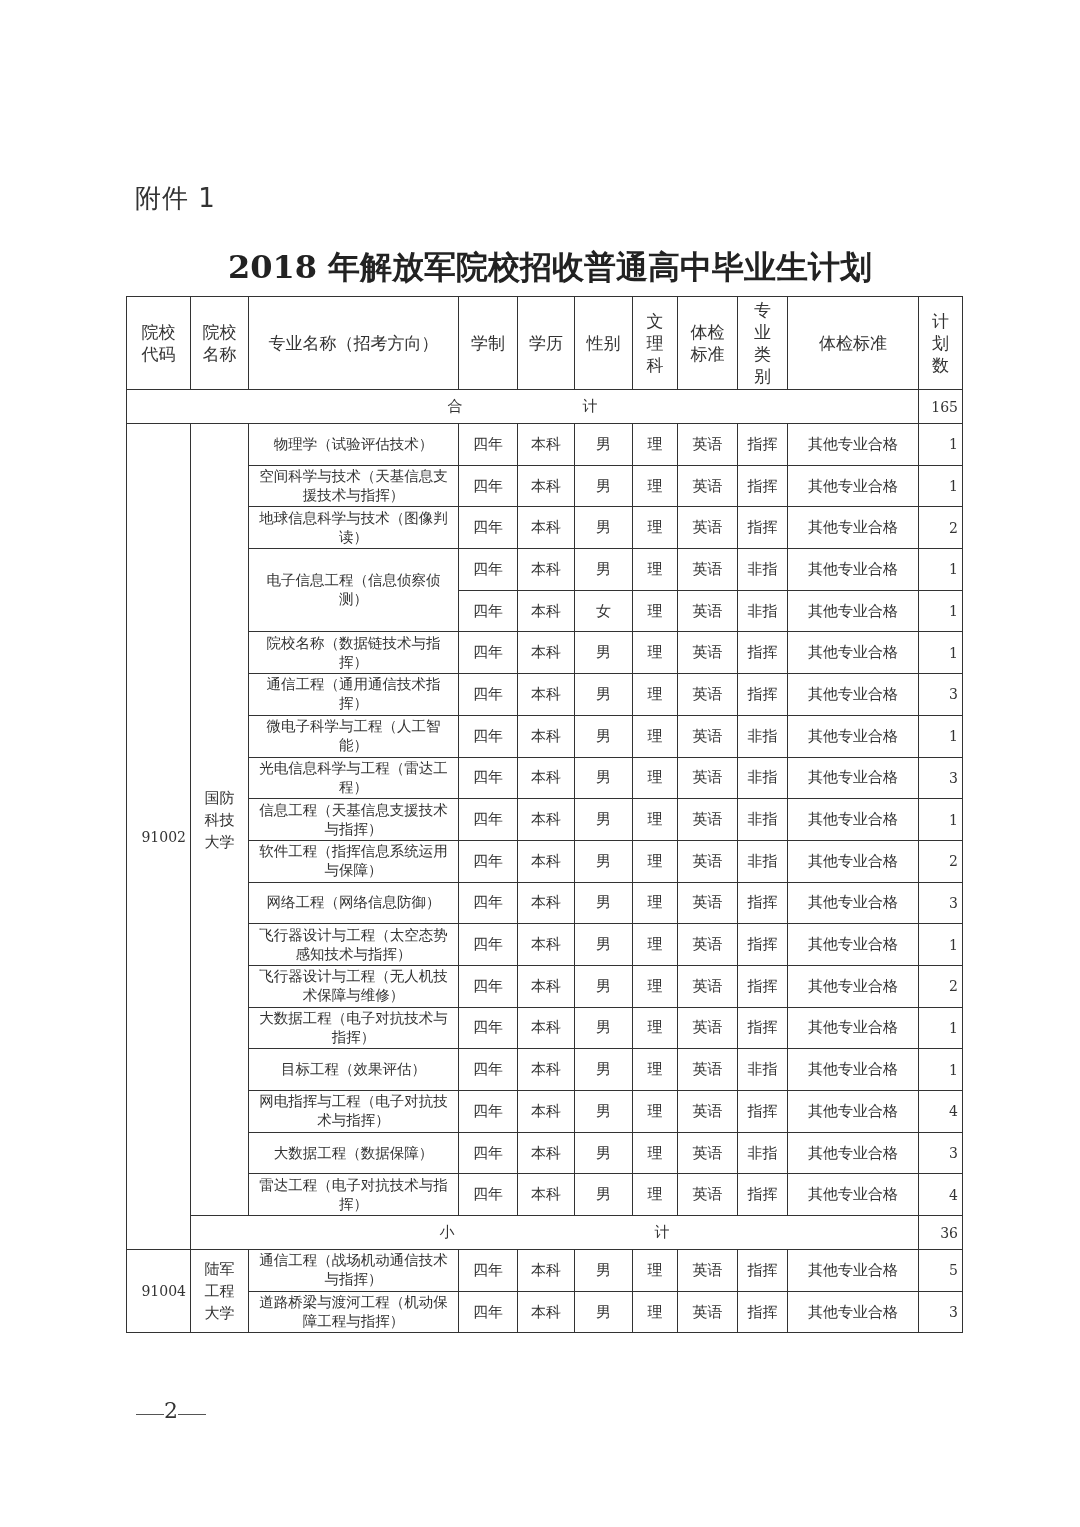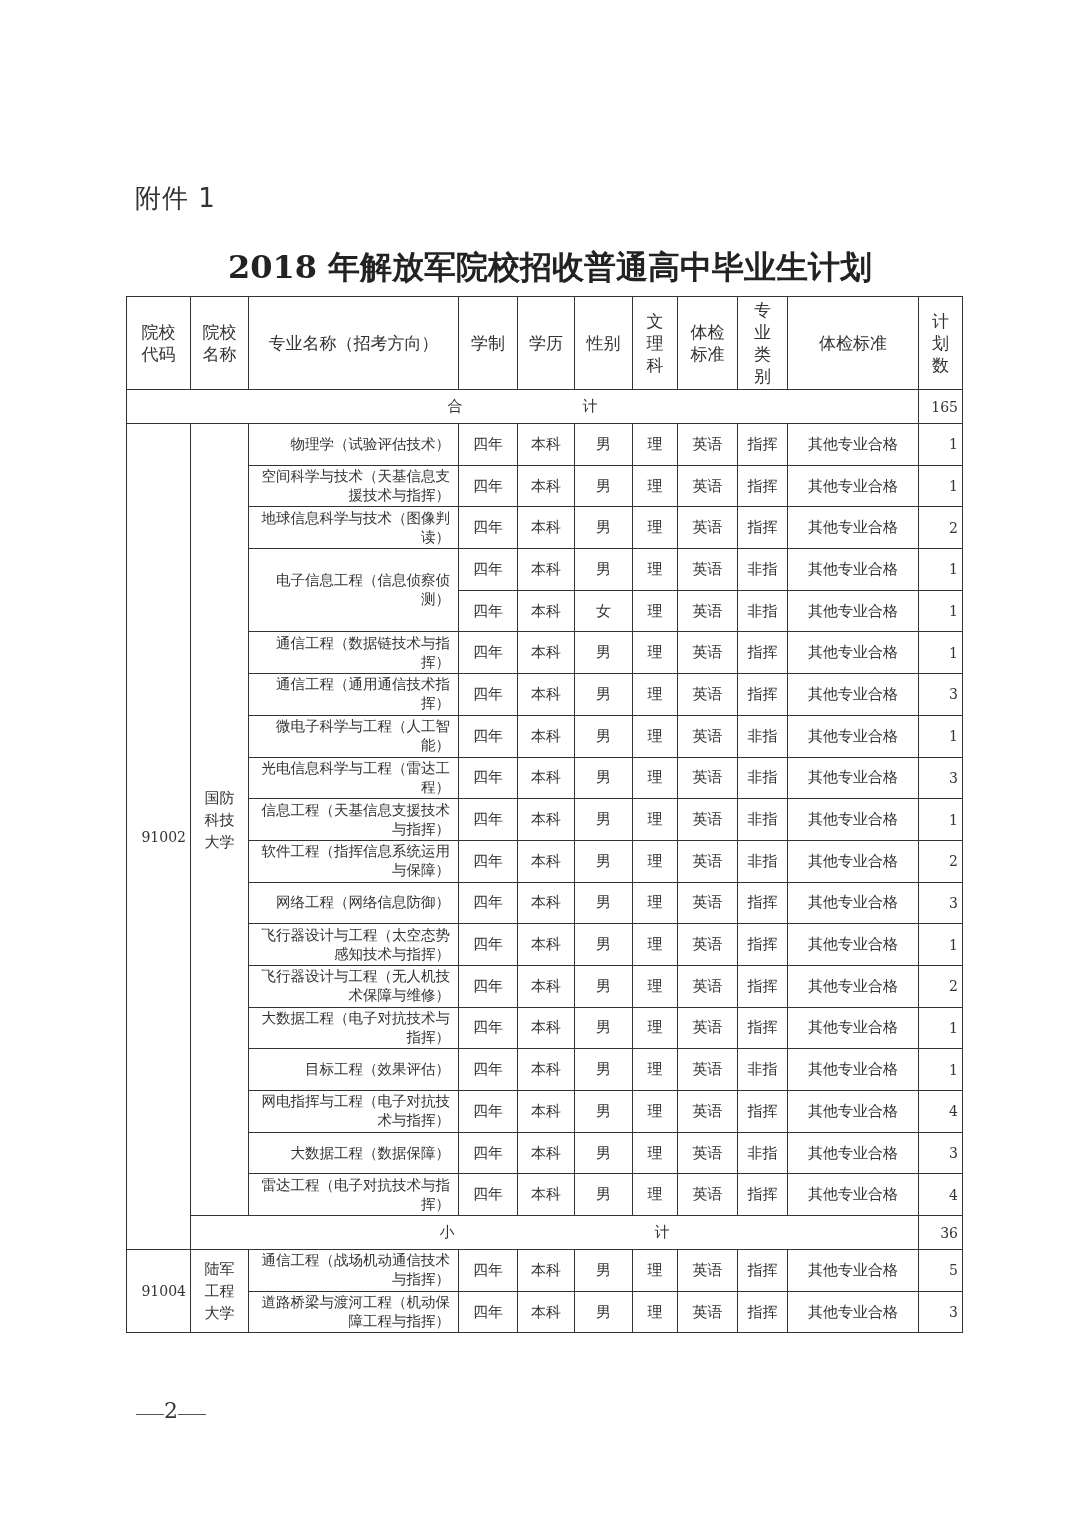--- a/index.html
+++ b/index.html
@@ -9,21 +9,21 @@
             font-family:"DejaVu Sans", "Liberation Sans", sans-serif; color:#333; }
   .title { position:absolute; left:0; width:1100px; top:246px; text-align:center;
            font-size:32px; font-weight:bold; color:#222; letter-spacing:0px;
            font-family:"DejaVu Serif", "Liberation Serif", serif; }
   table.plan { position:absolute; left:126px; top:296px; border-collapse:collapse;
                table-layout:fixed; width:836px; }
   table.plan td, table.plan th { border:1.5px solid #333; padding:0 4px; text-align:center;
                vertical-align:middle; font-weight:normal; font-size:15px; color:#333;
                font-family:"DejaVu Sans", "Liberation Sans", sans-serif; overflow:hidden; }
   table.plan th { font-size:17px; line-height:22px; }
-  table.plan td.major { text-align:right; line-height:19px; font-size:14.5px; padding:0 8px;margin-left:15px; }
+  table.plan td.major { text-align:center; line-height:19px; font-size:14.5px; padding:0 8px;margin-left:15px; }
   table.plan td.num { font-family:"DejaVu Serif", "Liberation Serif", serif; font-size:14px;text-align:right; }
   tr.hdr { height:93px; }
   tr.tot { height:34px;padding-left:19px; }
   tr.row { height:41.7px; }
   .vert { display:inline-block; width:1.2em; word-break:break-all; line-height:22px; }
   .narrow2 { display:inline-block; width:2.4em; word-break:break-all; line-height:22px; }
   .pagenum { position:absolute; left:136px; top:1398px; font-size:22px;
              font-family:"DejaVu Serif", "Liberation Serif", serif; color:#333; }
   .pagenum .dash { display:inline-block; width:28px; border-top:1.5px solid #555; vertical-align:middle; margin-top:4px; }
 </style>
@@ -119,21 +119,21 @@
         <td>四年</td>
         <td>本科</td>
         <td>女</td>
         <td>理</td>
         <td>英语</td>
         <td>非指</td>
         <td>其他专业合格</td>
         <td class="num">1</td>
       </tr>
       <tr class="row">
-        <td class="major">通信工程（数据链技术与指挥）</td>
+        <td class="major">院校名称（数据链技术与指挥）</td>
         <td>四年</td>
         <td>本科</td>
         <td>男</td>
         <td>理</td>
         <td>英语</td>
         <td>指挥</td>
         <td>其他专业合格</td>
         <td class="num">1</td>
       </tr>
       <tr class="row">

